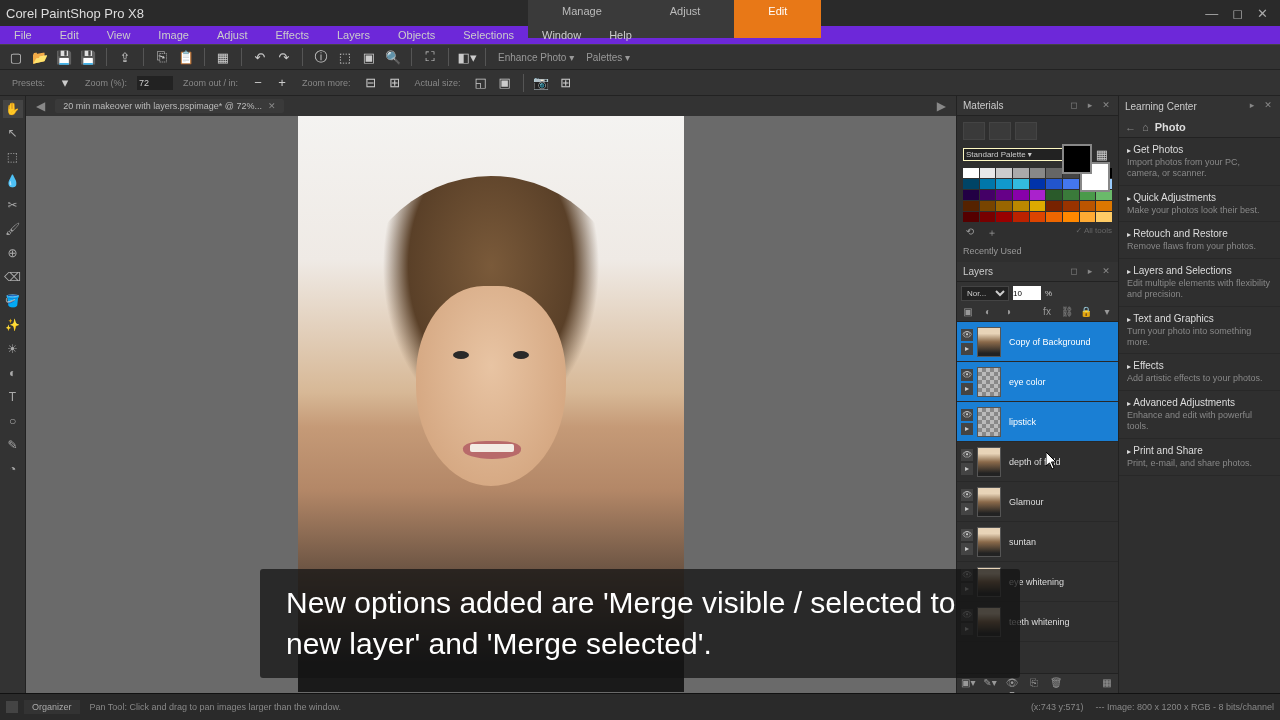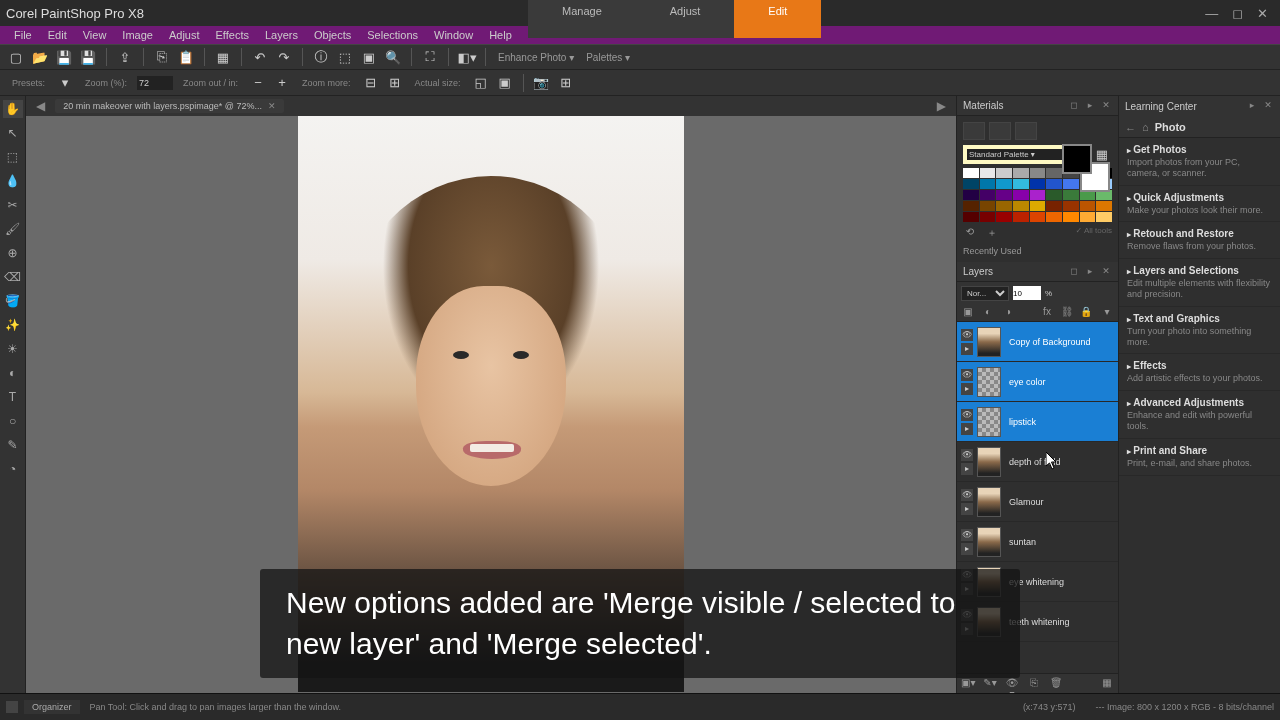--- a/index.html
+++ b/index.html
@@ -5,21 +5,21 @@
 *{margin:0;padding:0;box-sizing:border-box;font-family:"Segoe UI",Tahoma,sans-serif}
 body{width:1280px;height:720px;background:#2d2d2d;color:#ccc;overflow:hidden;position:relative;font-size:11px}
 .titlebar{height:26px;background:#2a2a2a;display:flex;align-items:center;padding:0 6px}
 .titlebar .title{font-size:13px;color:#ddd}
 .titlebar .wsp{flex:1}
 .mode-tabs{display:flex;height:100%}
 .mode-tab{padding:0 34px;height:38px;line-height:22px;font-size:11px;color:#bbb;cursor:pointer;background:#3a3a3a}
 .mode-tab.active{background:#e87817;color:#fff}
 .win-btns{display:flex;gap:14px;margin-left:auto;padding-right:6px}
 .win-btns span{color:#aaa;cursor:pointer;font-size:13px}
-.menubar{height:18px;background:#701a75;display:flex;align-items:center;padding:0 6px;gap:0;font-size:11px}
+.menubar{height:18px;background:#6d28d9;display:flex;align-items:center;padding:0 6px;gap:12px;font-size:11px}
 .menubar span{padding:0 8px;color:#ccc;cursor:pointer}
 .toolbar1{height:26px;background:#333;border-top:1px solid #444;border-bottom:1px solid #222;display:flex;align-items:center;padding:0 6px;gap:4px}
 .tbtn{width:20px;height:20px;display:inline-flex;align-items:center;justify-content:center;color:#ccc;cursor:pointer;font-size:13px}
 .sep{width:1px;height:18px;background:#555;margin:0 4px}
 .tlabel{color:#999;font-size:10px;padding:0 4px}
 .toolbar2{height:26px;background:#333;border-bottom:1px solid #222;display:flex;align-items:center;padding:0 6px;gap:4px}
 .opt-label{font-size:9px;color:#888;padding:0 6px}
 .opt-in{width:36px;height:14px;background:#222;border:none;color:#ccc;font-size:9px;padding:0 2px}
 .main{display:flex;height:597px}
 .tools-col{width:26px;background:#333;border-right:1px solid #222;display:flex;flex-direction:column;align-items:center;padding-top:4px;gap:6px}
@@ -40,21 +40,21 @@
 .mouth{position:absolute;top:325px;left:165px;width:58px;height:18px;background:#b86a6a;border-radius:40% 40% 50% 50%}
 .teeth{position:absolute;top:328px;left:172px;width:44px;height:8px;background:#f3ece4;border-radius:2px}
 .right-col{width:162px;background:#2f2f2f;border-left:1px solid #222;display:flex;flex-direction:column}
 .panel-head{height:20px;background:#333;border-bottom:1px solid #222;display:flex;align-items:center;padding:0 6px;font-size:10px;color:#ccc}
 .panel-head .sp{flex:1}
 .ph-ic{width:12px;height:12px;margin-left:4px;color:#888;cursor:pointer;font-size:9px;text-align:center}
 .materials-body{padding:6px;background:#2f2f2f}
 .mat-icons{display:flex;gap:4px;margin-bottom:4px}
 .mat-ic{width:22px;height:18px;background:#3a3a3a;border:1px solid #444}
 .pal-row{display:flex;align-items:center;gap:4px;margin-bottom:4px}
-.pal-sel{font-size:8px;background:#222;border:4px solid #fef9c3;color:#ccc;padding:1px 2px;flex:1}
+.pal-sel{font-size:8px;background:#222;border:1px solid #fef9c3;color:#ccc;padding:1px 2px;flex:1}
 .swatch-grid{display:grid;grid-template-columns:repeat(9,1fr);gap:1px;margin-bottom:4px}
 .sw{height:10px}
 .fgbg{position:absolute;right:8px;top:28px;width:48px;height:48px}
 .fgc{position:absolute;width:30px;height:30px;background:#000;border:2px solid #888;top:0;left:0}
 .bgc{position:absolute;width:30px;height:30px;background:#fff;border:2px solid #888;bottom:0;right:0}
 .recent{font-size:9px;color:#999;margin-top:6px}
 .materials-body{position:relative}
 .layers-body{flex:1;overflow:hidden;display:flex;flex-direction:column;background:#2f2f2f}
 .layers-opts{height:22px;background:#333;display:flex;align-items:center;padding:0 4px;gap:4px}
 .lsel{font-size:8px;background:#222;border:1px solid #444;color:#ccc;padding:1px;width:48px}
@@ -71,21 +71,21 @@
 .layer.sel .lname{color:#fff}
 .layer-bottom{height:20px;background:#333;display:flex;align-items:center;padding:0 4px;gap:8px;border-top:1px solid #222}
 .far-right{width:162px;background:#2f2f2f;border-left:1px solid #222;display:flex;flex-direction:column}
 .lc-head{height:20px;background:#333;display:flex;align-items:center;padding:0 6px;font-size:10px}
 .lc-head .sp{flex:1}
 .lc-crumb{height:22px;display:flex;align-items:center;gap:6px;padding:0 6px;background:#333;border-bottom:1px solid #222}
 .lc-crumb .ic{color:#888;font-size:11px}
 .lc-crumb .hm{color:#ddd;font-weight:bold;font-size:11px}
 .lc-list{flex:1;overflow-y:auto}
 .lc-item{padding:6px 8px;border-bottom:1px solid #282828;cursor:pointer}
-.lc-item .t{font-size:10px;color:#ddd;font-weight:bold}
+.lc-item .t{font-size:10px;color:#ddd;font-weight:normal}
 .lc-item .t::before{content:"▸ ";font-size:8px}
 .lc-item .d{font-size:9px;color:#888;margin-top:2px;line-height:1.2}
 .status{position:absolute;bottom:0;left:0;right:0;height:27px;background:#2a2a2a;display:flex;align-items:center;padding:0 6px;font-size:9px;color:#888;border-top:1px solid #111}
 .status .org{background:#333;padding:2px 8px;margin-right:10px;color:#aaa}
 .status .sp{flex:1}
 .caption{position:absolute;bottom:42px;left:260px;width:760px;background:rgba(20,20,20,0.75);color:#fff;font-size:30px;padding:14px 26px;line-height:1.35;border-radius:3px}
 .cursor{position:absolute;width:12px;height:18px;pointer-events:none;z-index:100}
 .cursor svg{width:100%;height:100%}
 ::-webkit-scrollbar{width:8px;background:#2a2a2a}
 ::-webkit-scrollbar-thumb{background:#555}
@@ -404,21 +404,21 @@
       <span class="ic">⌂</span>
       <span class="hm">Photo</span>
     </div>
     <div class="lc-list" id="lc-list">
         <div class="lc-item">
           <div class="t">Get Photos</div>
           <div class="d">Import photos from your PC, camera, or scanner.</div>
         </div>
         <div class="lc-item">
           <div class="t">Quick Adjustments</div>
-          <div class="d">Make your photos look their more.</div>
+          <div class="d">Make your photos look their best.</div>
         </div>
         <div class="lc-item">
           <div class="t">Retouch and Restore</div>
           <div class="d">Remove flaws from your photos.</div>
         </div>
         <div class="lc-item">
           <div class="t">Layers and Selections</div>
           <div class="d">Edit multiple elements with flexibility and precision.</div>
         </div>
         <div class="lc-item">
@@ -440,21 +440,21 @@
       </div>
   </div>
 </div>
 
 <div class="status">
   <span style="width:12px;height:12px;background:#444;margin-right:6px"></span>
   <span class="org">Organizer</span>
   <span>Pan Tool: Click and drag to pan images larger than the window.</span>
   <span class="sp"></span>
   <span>(x:743 y:571)</span>
-  <span style="margin-left:20px">--- Image:    800 x 1200 x RGB - 8 bits/channel</span>
+  <span style="margin-left:12px">--- Image:    800 x 1200 x RGB - 8 bits/channel</span>
 </div>
 
 <div class="caption">New options added are 'Merge visible / selected to new layer' and 'Merge selected'.</div>
 
 <div class="cursor" id="cursor" style="left: 1046px; top: 452px;">
 <svg viewBox="0 0 12 18">
       <path d="M0 0 L0 14 L3.5 11 L6 17 L8 16 L5.5 10 L10 10 Z" fill="#fff" stroke="#000" stroke-width="1"></path>
     </svg>
 </div>
 

